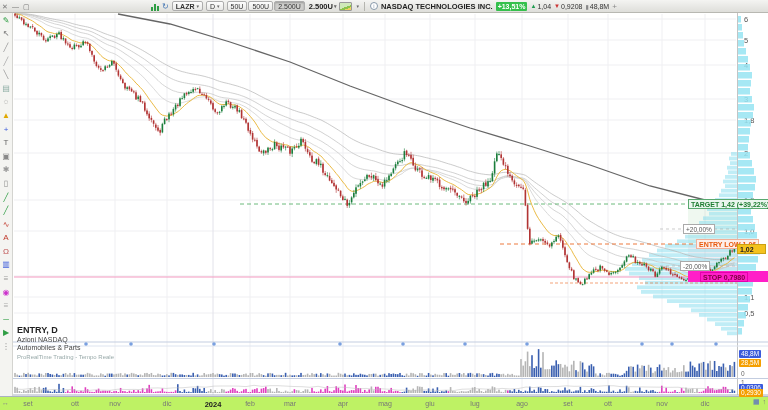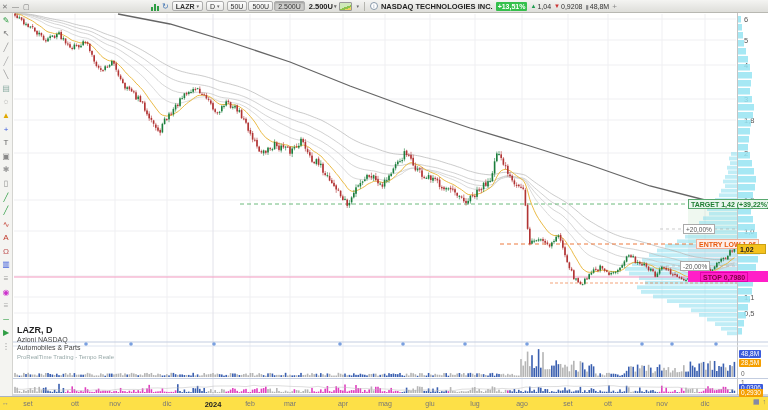--- a/index.html
+++ b/index.html
@@ -63,21 +63,21 @@
   .pct-tag { color:#555; background:#fff; border:1px solid #aaa; font-size:6.5px; }
 
   
   #syminfo { position:absolute; left:17px; top:325px; z-index:12; }
   #syminfo .t1 { font-size:9px; font-weight:bold; color:#222; }
   #syminfo .t2 { font-size:7px; color:#444; margin-top:1px; }
   #syminfo .t3 { font-size:6px; color:#9aa; margin-top:3px; }
 
   
   #taxis { position:absolute; left:0; top:396px; width:768px; height:14px;
-    background:#fde047; border-top:1px solid #aab2c0; z-index:8; }
+    background:#bef264; border-top:1px solid #aab2c0; z-index:8; }
   .mlabel { position:absolute; top:3px; font-size:7px; color:#777; transform:translateX(-50%); }
   .mlabel.year { color:#222; font-weight:bold; font-size:7.5px; }
   .pane-tag { position:absolute; left:739px; z-index:15; font-size:6.5px; line-height:8px;
     height:8px; padding:0 2px; white-space:nowrap; }
   #corner-icons { position:absolute; right:2px; top:398px; z-index:16; font-size:7px;
     color:#56c; display:flex; gap:3px; }
   #axis-drag-l { position:absolute; left:2px; top:399px; font-size:7px; color:#888; z-index:16; }
 </style>
 </head>
 <body>
@@ -1627,21 +1627,21 @@
 
   <div class="tag" id="tag-target" style="left: 688px; top: 199px;">TARGET 1,42 (+39,22%)</div>
   <div class="tag pct-tag" id="tag-plus20" style="left: 683px; top: 224px;">+20,00%</div>
   <div class="tag" id="tag-entry" style="left: 696px; top: 239px;">ENTRY LOW 1,06</div>
   <div class="tag pct-tag" id="tag-minus20" style="left: 680px; top: 261px;">-20,00%</div>
   <div id="band-stop" style="left: 688px; top: 271px; width: 80px; height: 11px;"></div>
   <div class="tag" id="tag-stop" style="left: 700px; top: 272px;">STOP 0,7980</div>
   <div class="tag" id="tag-last" style="left: 737px; top: 244px; width: 29px;">1,02</div>
 
   <div id="syminfo">
-    <div class="t1">LAZR, D</div>
+    <div class="t1">ENTRY, D</div>
     <div class="t2">Azioni NASDAQ</div>
     <div class="t2">Automobiles &amp; Parts</div>
     <div class="t3">ProRealTime Trading - Tempo Reale</div>
   </div>
 
   <div id="taxis">
       <span class="mlabel" style="left: 28px;">set</span>
       <span class="mlabel" style="left: 75px;">ott</span>
       <span class="mlabel" style="left: 115px;">nov</span>
       <span class="mlabel" style="left: 167px;">dic</span>

